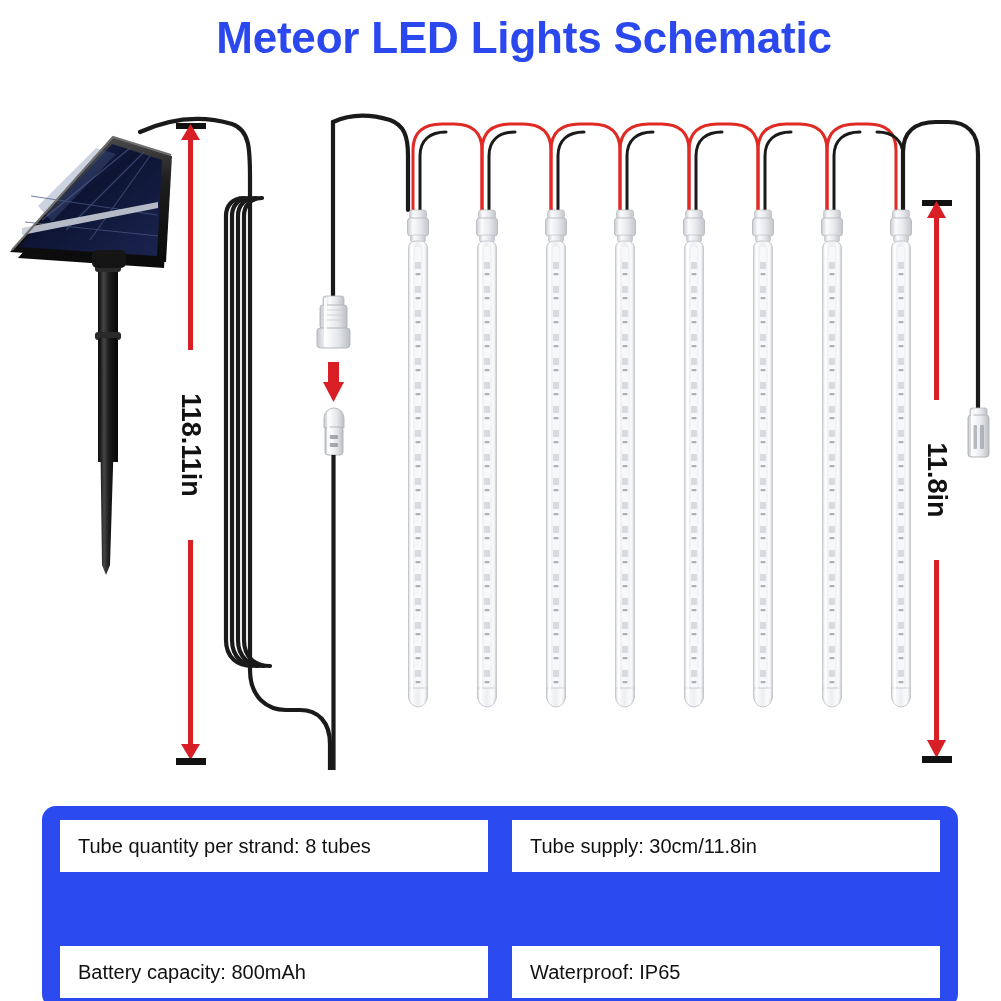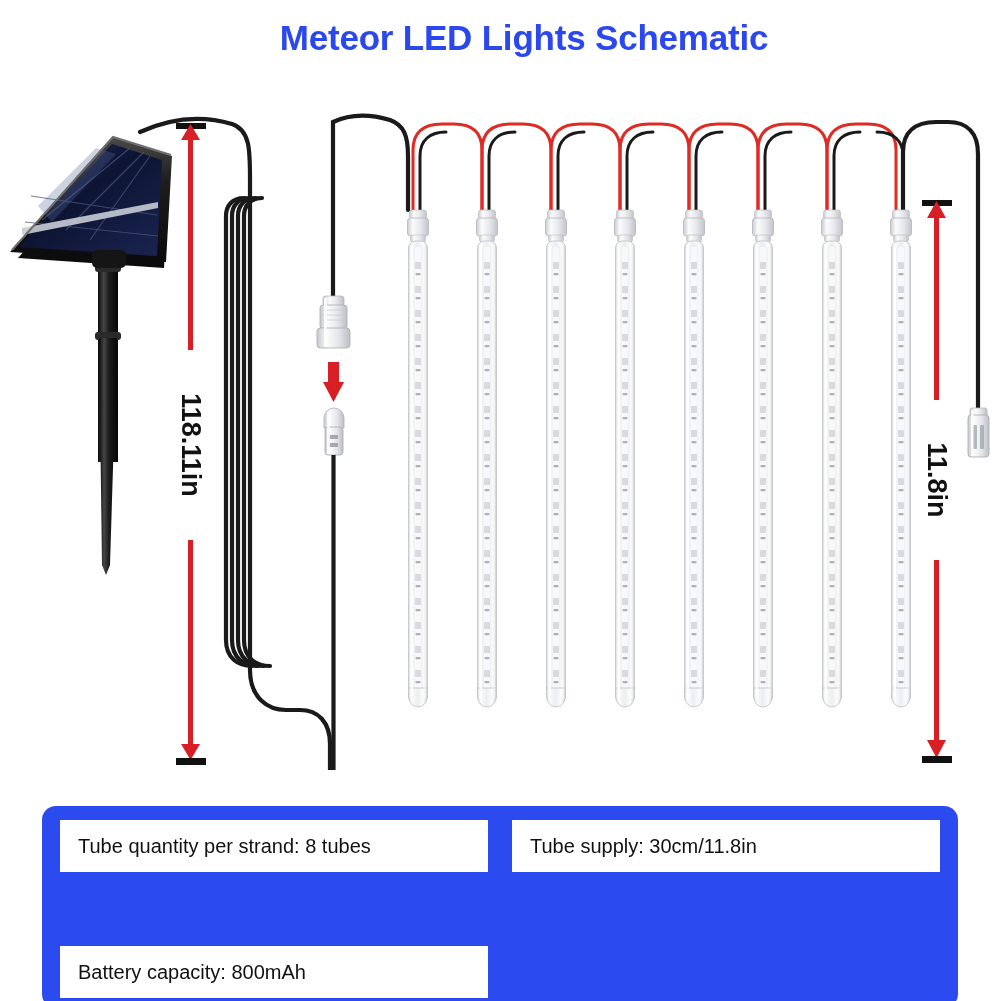--- a/index.html
+++ b/index.html
@@ -24,21 +24,21 @@
 
   
   #header {
     position: absolute;
     left: 0;
     top: 18px;
     width: 1001px;
     text-align: center;
   }
   #title {
-    font-size: 35px;
+    font-size: 44px;
     font-weight: bold;
     color: #2b47ee;
     letter-spacing: -0.2px;
     line-height: 40px;
     white-space: nowrap;
     padding-left: 47px;
   }
   #subtitle {
     margin-top: 8px;
     font-size: 25px;
@@ -350,16 +350,17 @@
     </svg>
   </div>
 
   <div id="spec-panel">
     <div class="spec-col">
       <div class="spec-row">Tube quantity per strand: 8 tubes</div>
       <div class="spec-row">Battery capacity: 800mAh</div>
     </div>
     <div class="spec-col">
       <div class="spec-row">Tube supply: 30cm/11.8in</div>
+      <div class="spec-row">Waterproof: IP65</div>
     </div>
   </div>
 
 </div>
 
 </body></html>

